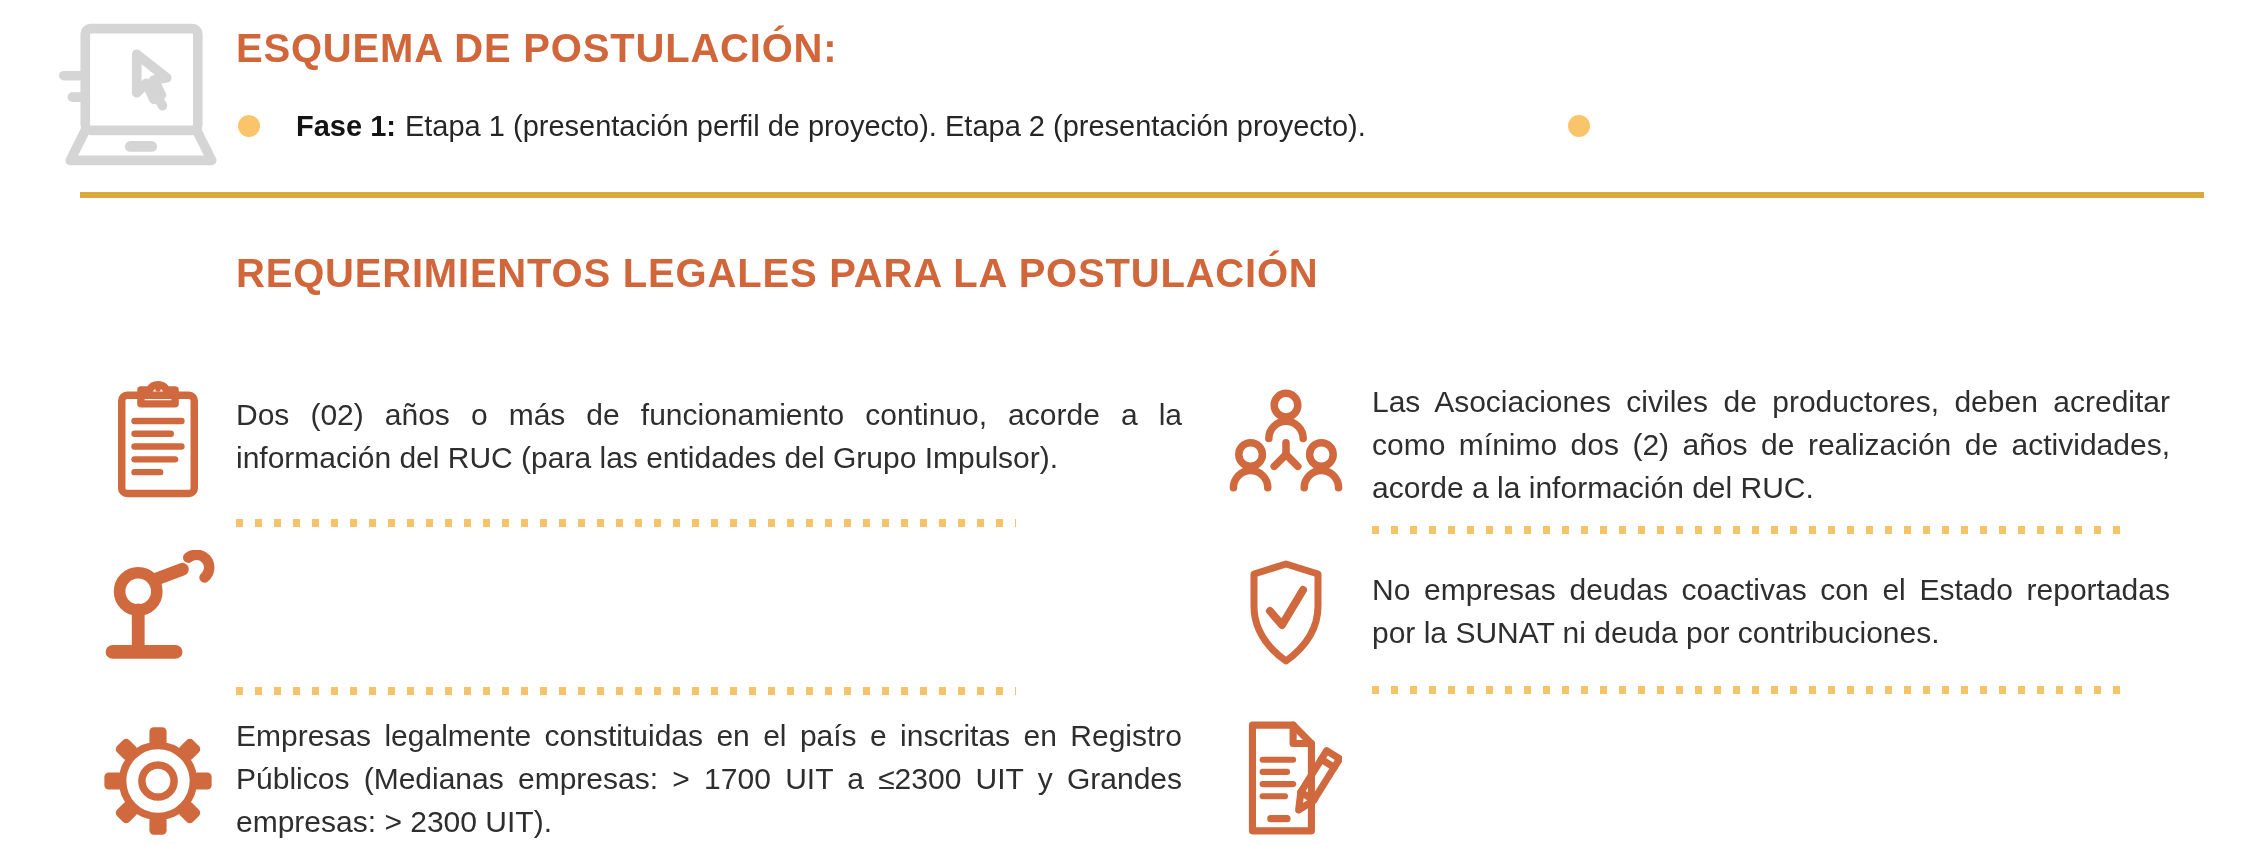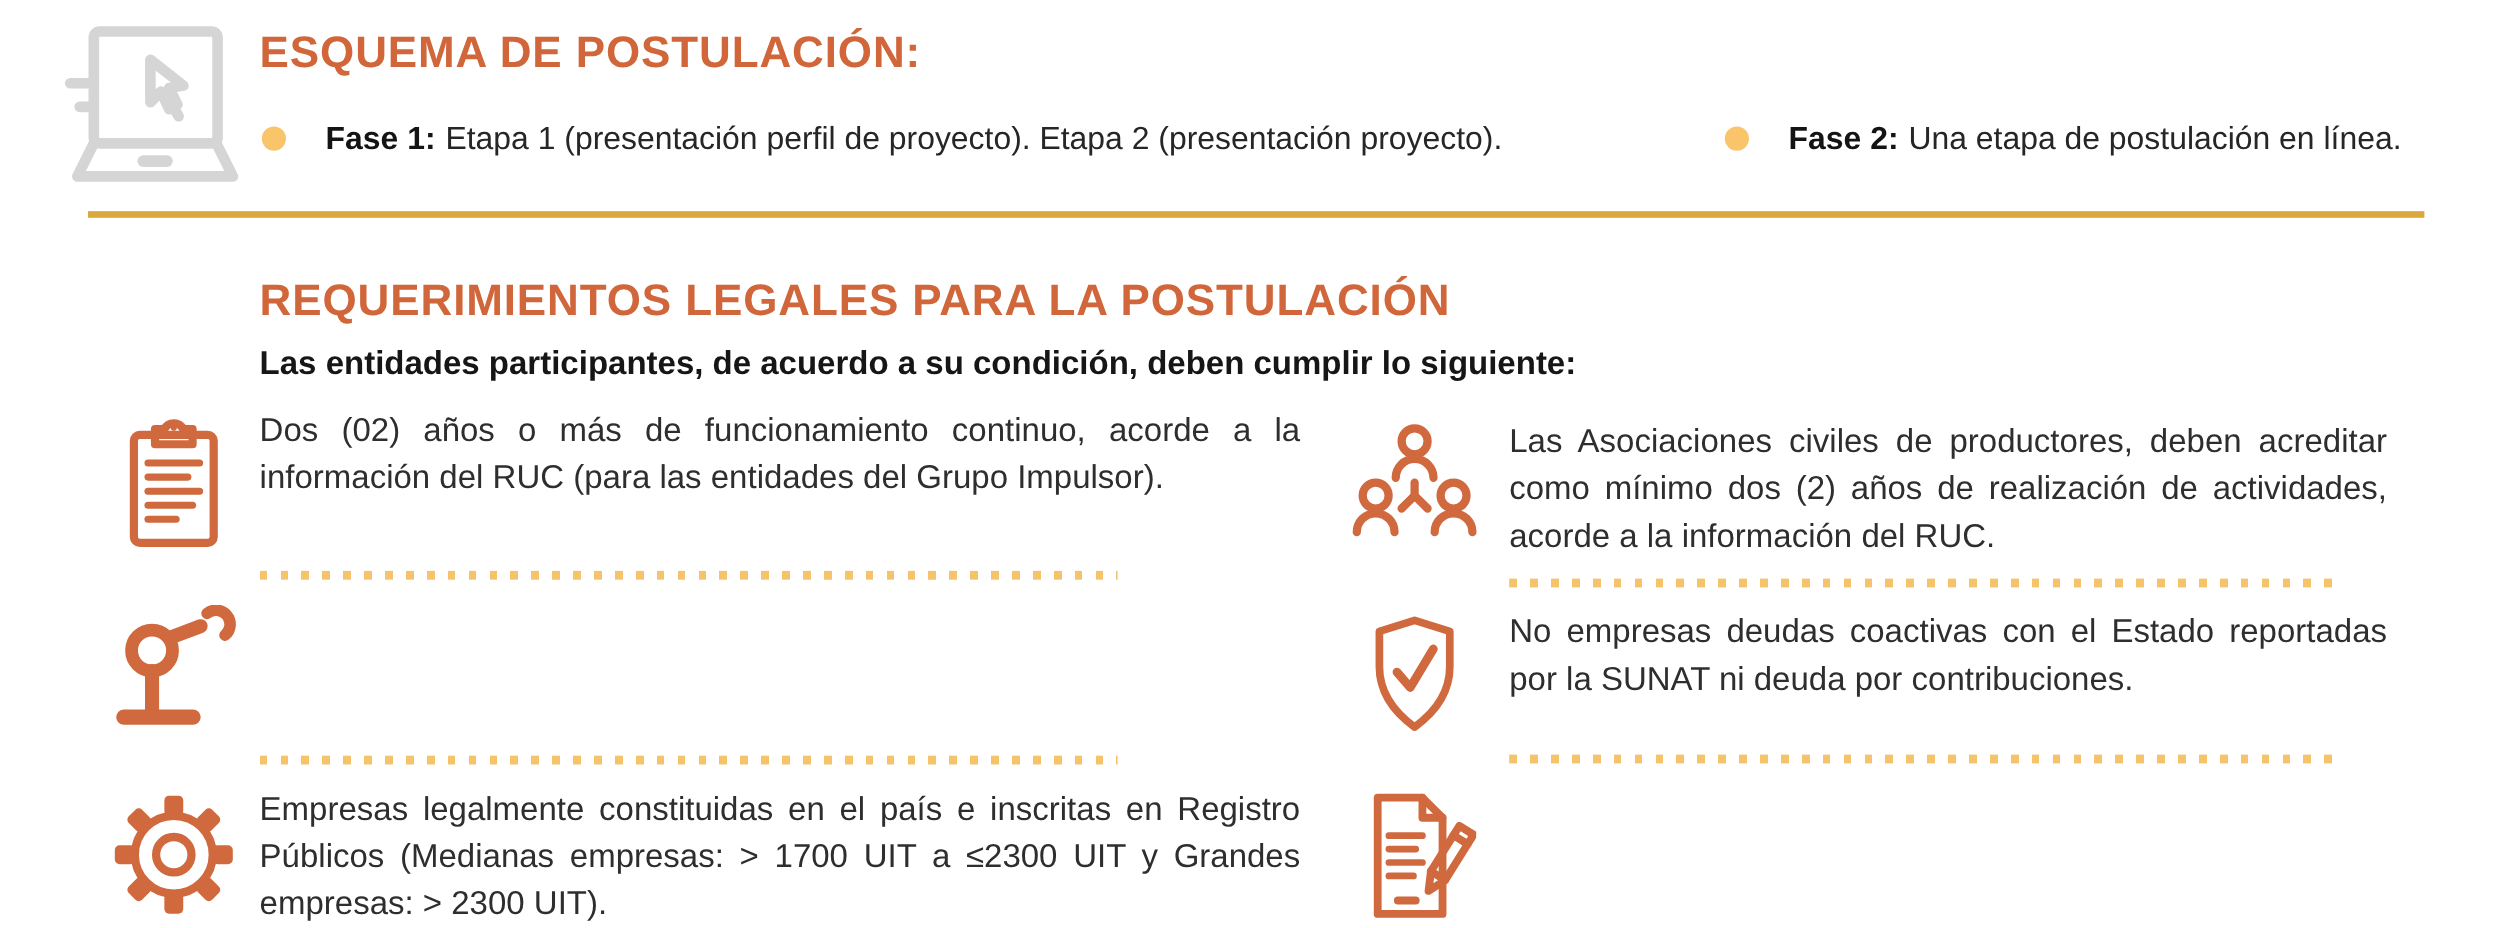--- a/index.html
+++ b/index.html
@@ -33,21 +33,21 @@
     position:absolute; left:80px; top:192px; width:2124px; height:6px;
     background:#dba83c;
   }
   .subtitle {
     position:absolute; left:236px; top:314px;
     font-size:30px; font-weight:800; color:#161616;
   }
   .req-col { position:absolute; display:flex; flex-direction:column; }
   #col-left  { left:80px;  top:370px; width:1102px; }
   #col-right { left:1200px; top:380px; width:970px; }
-  .req-item { display:flex; align-items:flex-start; }
+  .req-item { display:flex; align-items:center; }
   .icon-cell { display:flex; justify-content:center; padding-top:4px; }
   #col-left  .icon-cell { flex:0 0 156px; }
   #col-right .icon-cell { flex:0 0 172px; }
   .req-text {
     flex:1; font-size:30px; line-height:43px; color:#2e2e2e;
     text-align:justify;
   }
   .dotted-divider {
     height:8px; margin:17px 0 19px 156px; width:780px;
     background:repeating-linear-gradient(90deg,#f5c36a 0 7px,transparent 7px 19px);
@@ -75,28 +75,26 @@
 
   <h1 class="section-title" id="esquema-title">ESQUEMA DE POSTULACIÓN:</h1>
 
   <div class="fase-item" id="fase-1">
     <span class="bullet"></span>
     <p class="fase-text"><b>Fase 1:</b><span>Etapa 1 (presentación perfil de proyecto). Etapa 2 (presentación proyecto).</span></p>
   </div>
 
   <div class="fase-item" id="fase-2">
     <span class="bullet"></span>
-    <p class="fase-text"><b>Fase 2:</b><span>Una etapa de postulación en línea.</span></p>
   </div>
 
   <div class="gold-rule"></div>
 
   <h2 class="section-title" id="req-title">REQUERIMIENTOS LEGALES PARA LA POSTULACIÓN</h2>
 
-  <p class="subtitle">Las entidades participantes, de acuerdo a su condición, deben cumplir lo siguiente:</p>
 
   <div class="req-col" id="col-left">
 
     <div class="req-item">
       <span class="icon-cell">
         <svg width="110" height="128" viewBox="0 0 100 120">
           <g class="o" stroke-linecap="round" stroke-linejoin="round">
             <rect x="16" y="20" width="68" height="92" rx="5"></rect>
             <path d="M34 28 V15 H42 A9 9 0 0 1 58 15 H66 V28 Z"></path>
             <line x1="28" y1="44" x2="72" y2="44" stroke-width="6"></line>

